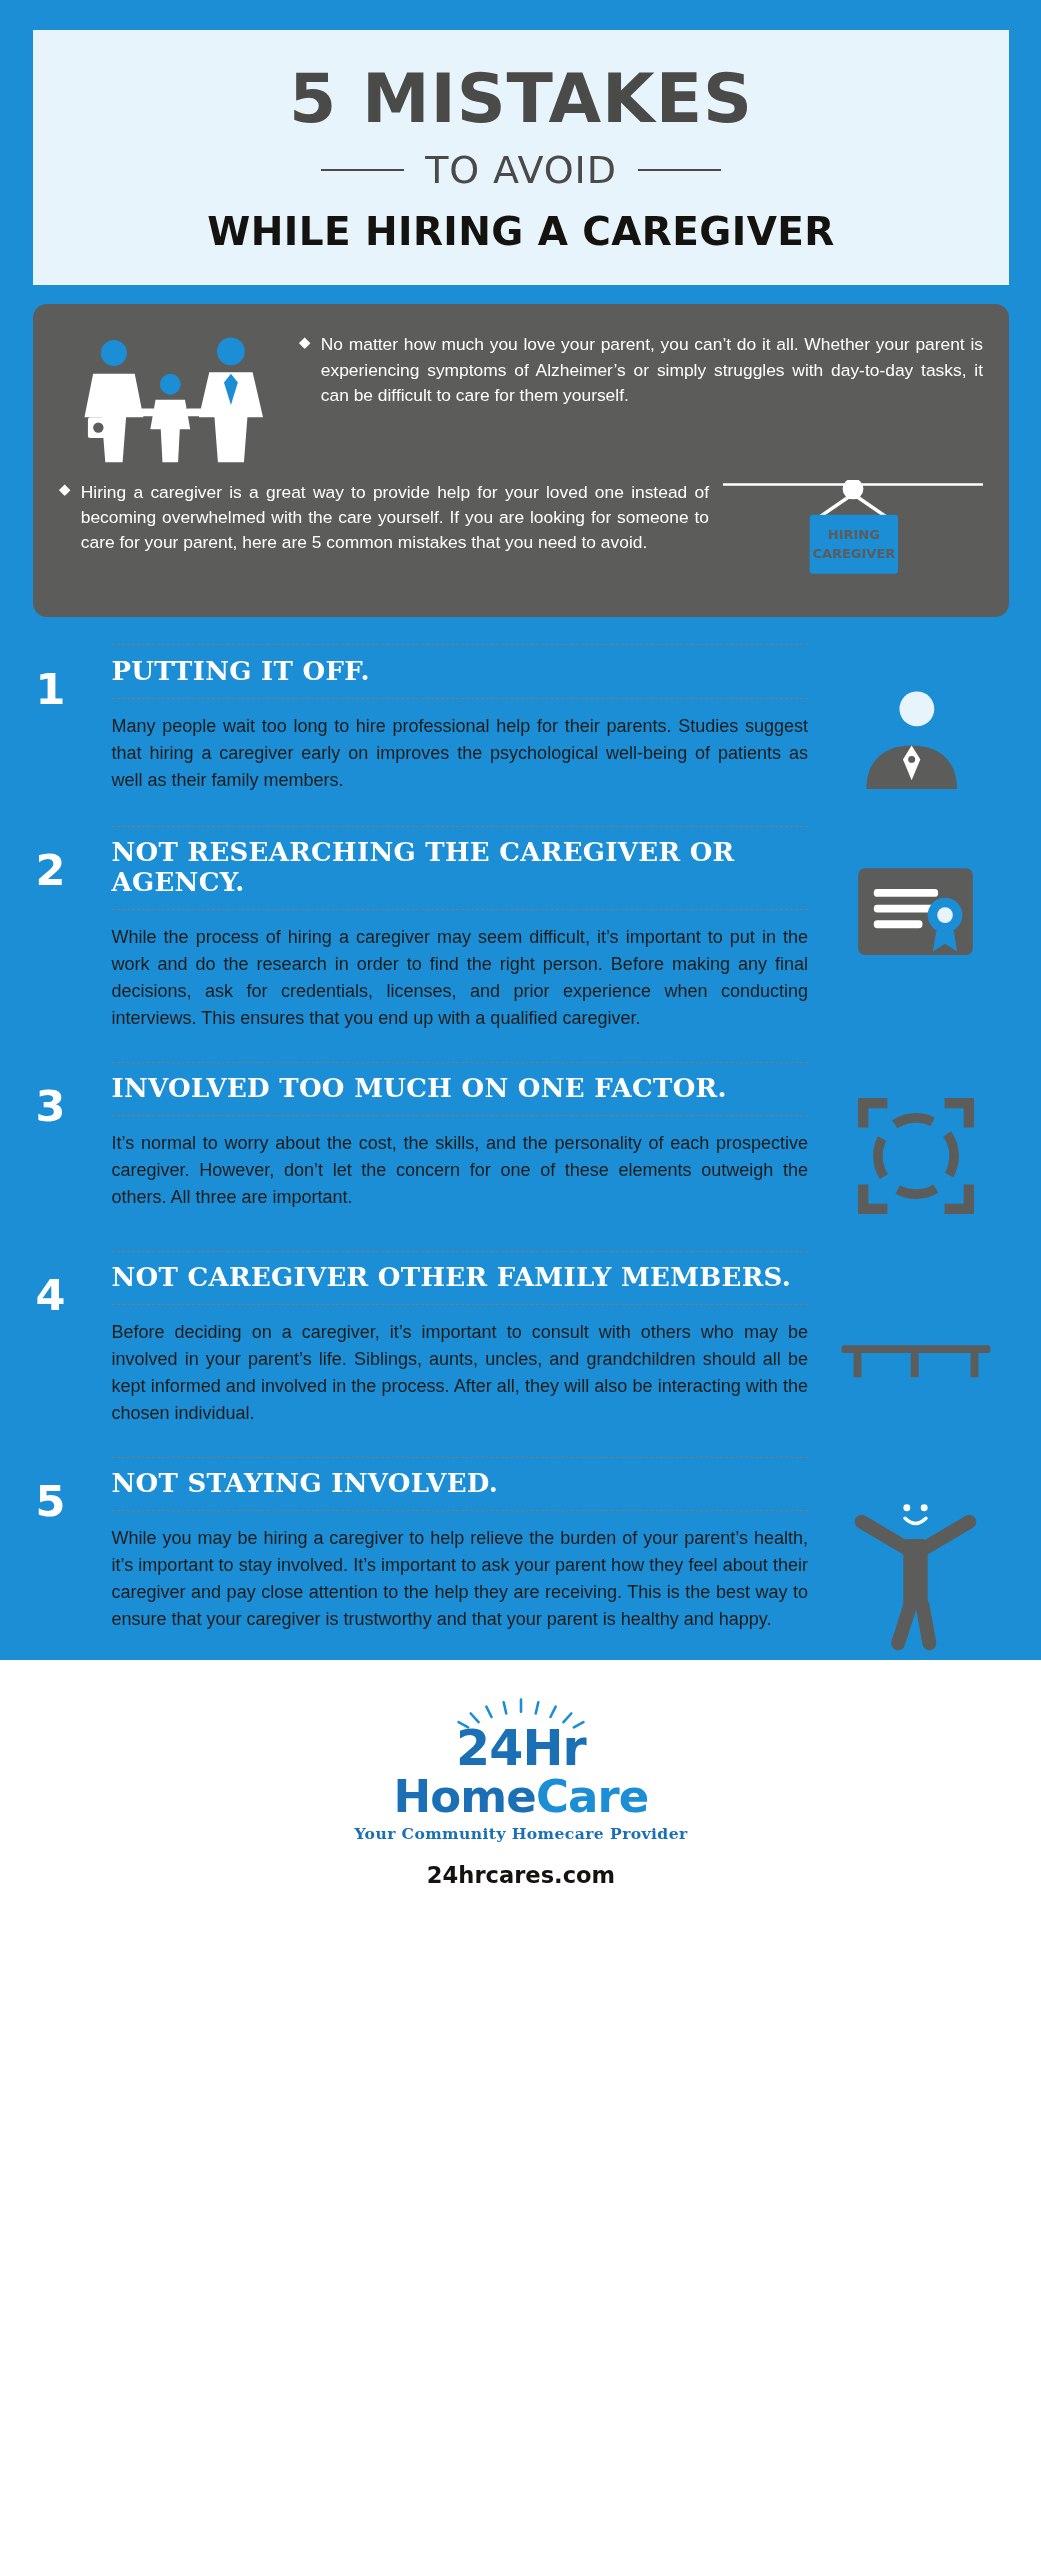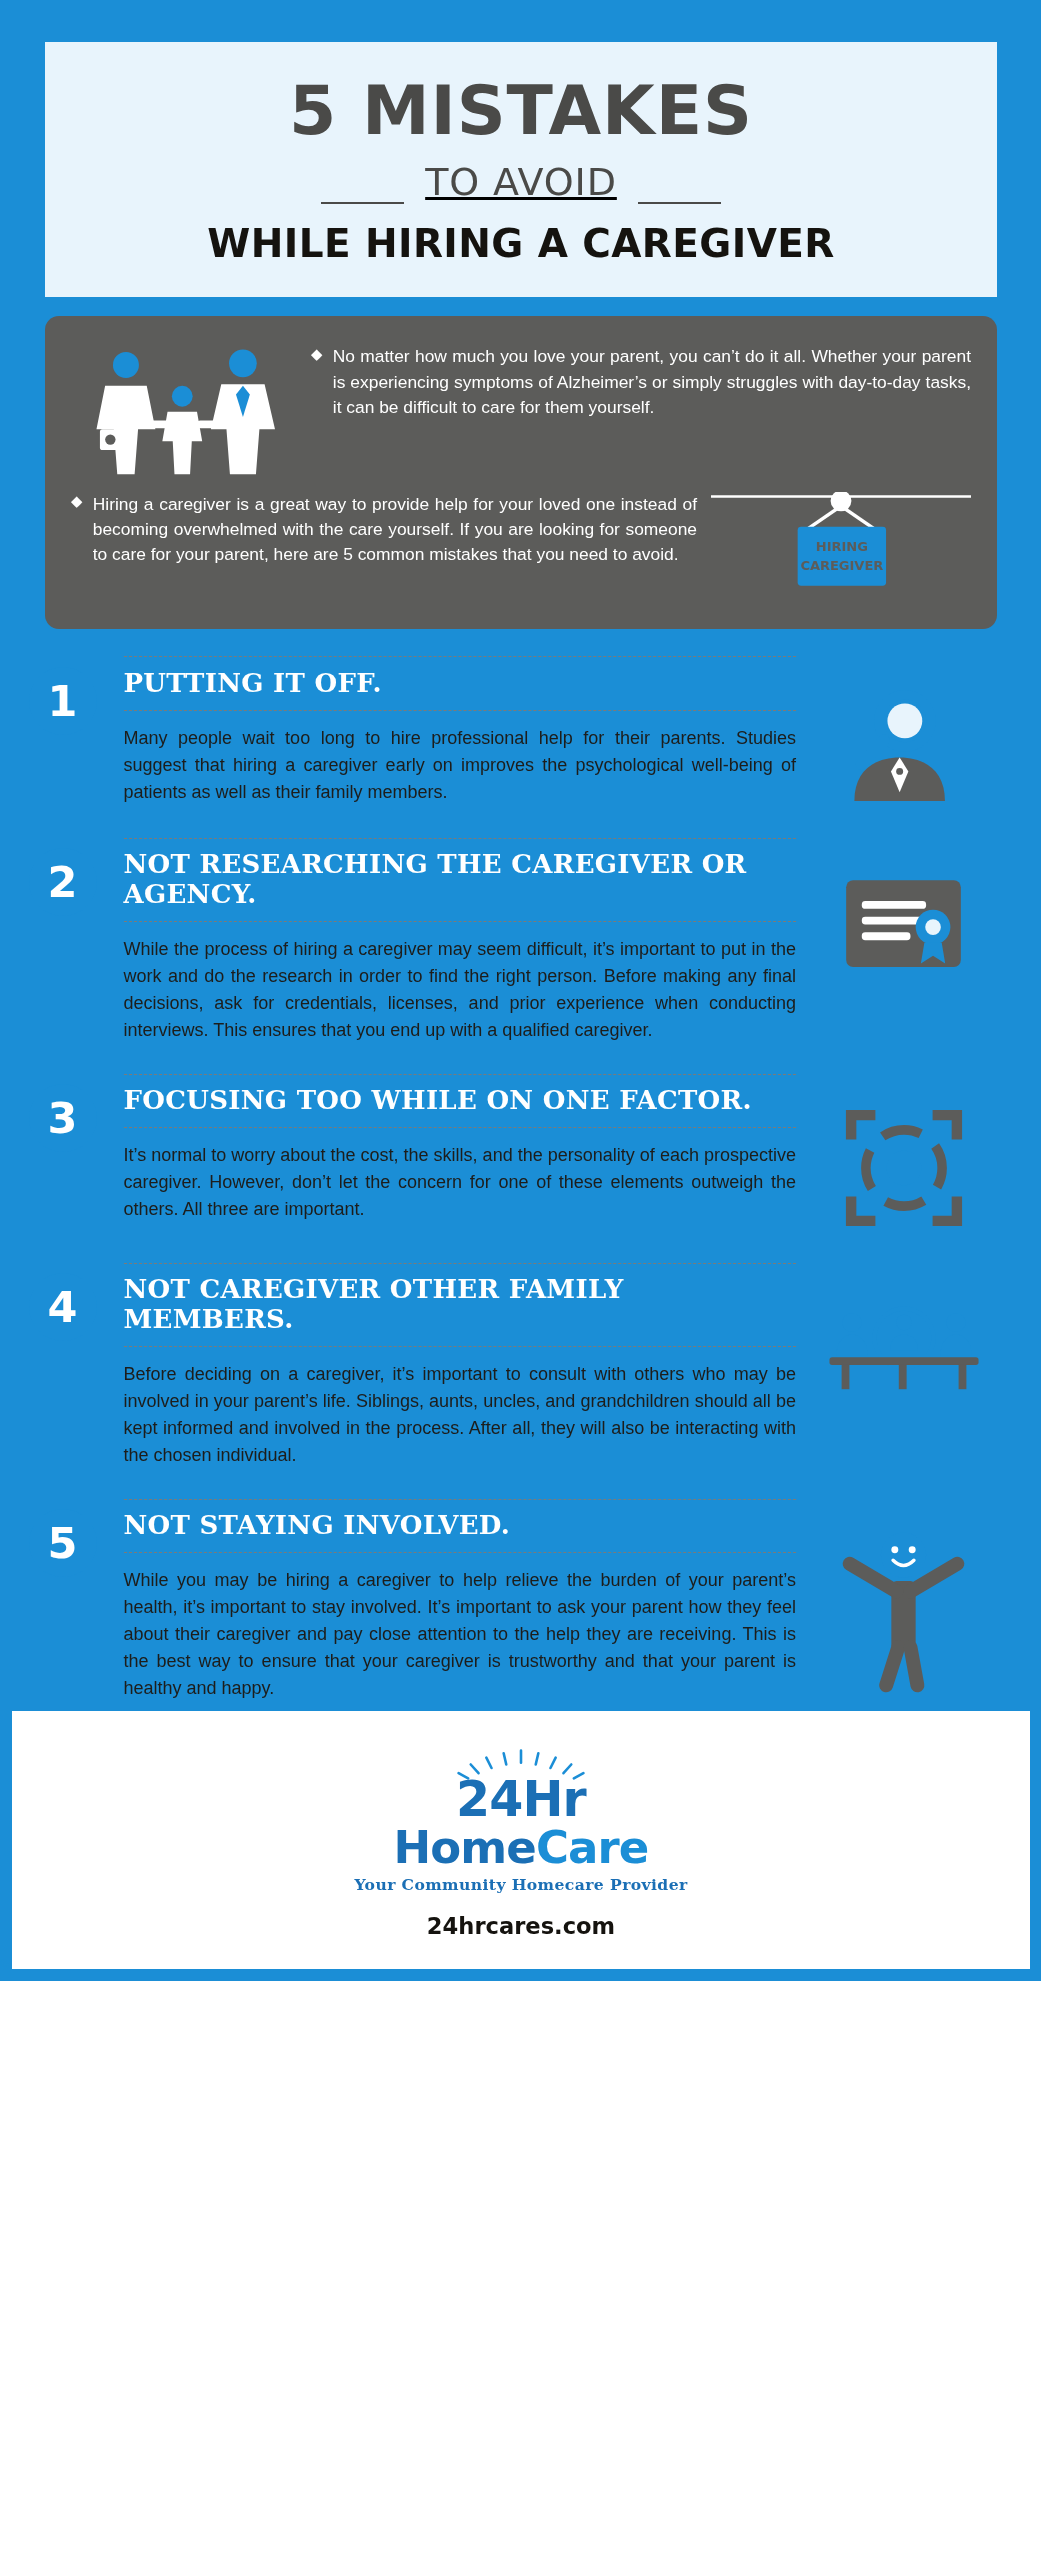--- a/index.html
+++ b/index.html
@@ -5,21 +5,21 @@
   * { box-sizing: border-box; margin: 0; padding: 0; }
   body {
     width: 1042px;
     background: #ffffff;
     font-family: "Liberation Sans", sans-serif;
     -webkit-font-smoothing: antialiased;
   }
   .infographic {
     width: 1042px;
     background: #1b8ed6;
-    padding: 12px;
+    padding: 0;
     position: relative;
   }
   
   .header-band {
     background: #1b8ed6;
     padding: 29.5px 33px 0 33px;
   }
   .title-card {
     background: #e8f4fc;
     border: 0;
@@ -29,25 +29,24 @@
   .title-main {
     font-family: "DejaVu Sans", sans-serif;
     font-size: 68px;
     font-weight: 700;
     color: #4a4a48;
     letter-spacing: 0.9px;
     line-height: 1;
   }
   .title-sub-wrap {
     display: flex;
-    align-items: flex-end;
+    align-items: center;
     justify-content: center;
     gap: 21px;
     margin-top: 15.6px;
-    text-decoration: underline;
   }
   .rule { height: 2.6px; width: 83px; background: #4a4a48; }
   .title-sub {
     font-family: "DejaVu Sans", sans-serif;
     font-size: 38px;
     font-weight: 400;
     color: #4a4a48;
     letter-spacing: 0.9px;
   }
   .title-third {
@@ -302,21 +301,21 @@
         </svg>
       </div>
     </div>
 
     <div class="section">
       <div class="num-badge">
         <div class="num-circle">3</div>
       </div>
       <div class="sec-body">
         <div class="dashline"></div>
-        <div class="sec-head">FOCUSING TOO WHILE ON ONE FACTOR.</div>
+        <div class="sec-head">INVOLVED TOO MUCH ON ONE FACTOR.</div>
         <div class="dashline"></div>
         <p class="sec-text">It’s normal to worry about the cost, the skills, and the personality of each prospective caregiver. However, don’t let the concern for one of these elements outweigh the others. All three are important.</p>
       </div>
       <div class="sec-icon">
         <svg width="130" height="130" viewBox="0 0 150 150" aria-hidden="true">
           <circle cx="75" cy="75" r="44" fill="none" stroke="#5c5c5a" stroke-width="11" stroke-dasharray="46 22" stroke-dashoffset="23"></circle>
           <circle cx="75" cy="75" r="20" fill="#1b8ed6"></circle>
           <path d="M8 8 h34 v12 h-22 v22 h-12 z" fill="#5c5c5a"></path>
           <path d="M142 8 h-34 v12 h22 v22 h12 z" fill="#5c5c5a"></path>
           <path d="M8 142 h34 v-12 h-22 v-22 h-12 z" fill="#5c5c5a"></path>

